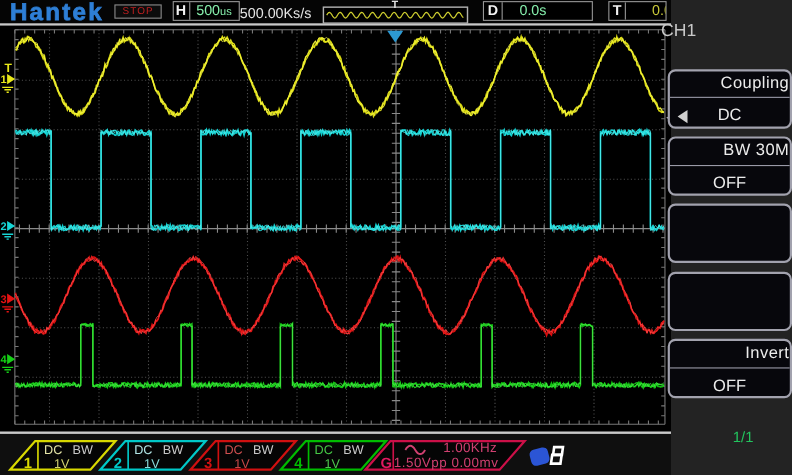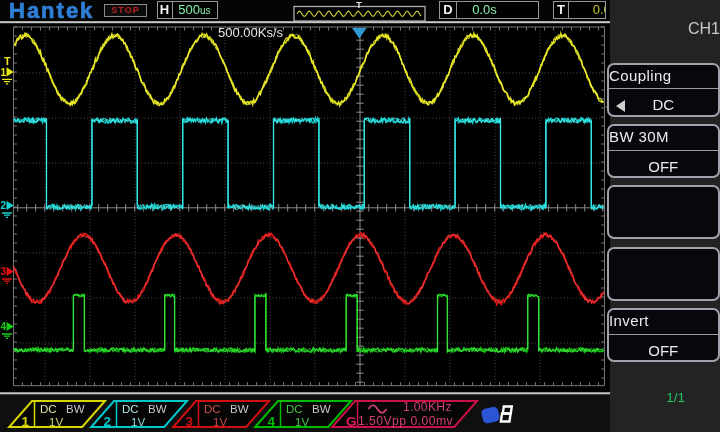--- a/index.html
+++ b/index.html
@@ -1,25 +1,25 @@
 <!DOCTYPE html>
 <html><head><meta charset="utf-8"><style>
 *{margin:0;padding:0;box-sizing:border-box}
 html,body{width:720px;height:432px;overflow:hidden;background:#232323;font-family:"Liberation Sans",sans-serif}
 #page{position:relative;width:720px;height:432px}
 .abs{position:absolute}
 #logo{left:9px;top:-2px;font-size:22px;font-weight:bold;color:#2e7fd6;letter-spacing:2px;-webkit-text-stroke:0.7px #2e7fd6}
-#stop{left:104px;top:3.5px;width:43px;height:13.5px;border:1.5px solid #8a8a8a;background:#0c0c0c;color:#c02020;font-size:9px;font-weight:bold;letter-spacing:1px;text-align:center;line-height:11px}
+#stop{left:104px;top:3.5px;width:43px;height:13.5px;border:1.5px solid #8a8a8a;background:#0c0c0c;color:#c02020;font-size:9px;font-weight:normal;letter-spacing:1px;text-align:center;line-height:11px}
 .vbox{top:1px;height:17.5px;border:1.5px solid #979797;background:#000;display:flex;align-items:stretch}
 .vcell{border-right:1.5px solid #979797;color:#f2f2f2;font-weight:bold;font-size:13px;text-align:center;line-height:15px;flex:0 0 auto}
 .vval{color:#86efac;font-size:13px;line-height:15.5px;text-align:center;flex:1}
-#samp{left:218px;top:25px;color:#e4e4e4;font-size:13px}
-#ch1t{left:601px;top:20px;width:119px;text-align:right;color:#c8c8c8;font-size:16px}
+#samp{left:218px;top:4px;color:#e4e4e4;font-size:13px}
+#ch1t{left:601px;top:20px;width:119px;text-align:left;color:#c8c8c8;font-size:16px}
 .mgroup{position:absolute;left:607px;width:112.5px;height:54px;border:2px solid #a2a2ae;border-radius:7px;background:#07070c;overflow:hidden}
-.mlabel{height:24.5px;border-bottom:1px solid #9a9aa8;color:#ececec;font-size:15px;letter-spacing:0.4px;text-align:left;line-height:22px}
+.mlabel{height:24.5px;border-bottom:1px solid #9a9aa8;color:#ececec;font-size:15px;letter-spacing:0.4px;text-align:right;line-height:22px}
 .mval{height:25.5px;color:#ececec;font-size:15px;text-align:center;line-height:31px;position:relative}
 .arr{position:absolute;left:7px;top:11px;width:0;height:0;border-right:9px solid #d0d0d0;border-top:6px solid transparent;border-bottom:6px solid transparent}
 #pg{left:637px;top:390px;width:48px;text-align:right;color:#22c55e;font-size:13.5px}
 </style></head>
 <body>
 <div id="page">
 <svg width="720" height="432" viewBox="0 0 720 432" style="position:absolute;left:0;top:0" font-family="Liberation Sans, sans-serif">
 <rect x="0" y="0" width="610" height="21.2" fill="#050505"></rect>
 <rect x="0" y="21.2" width="610" height="2.2" fill="#c9c9c9"></rect>
 <rect x="0" y="23.4" width="610" height="368.9" fill="#000"></rect>

